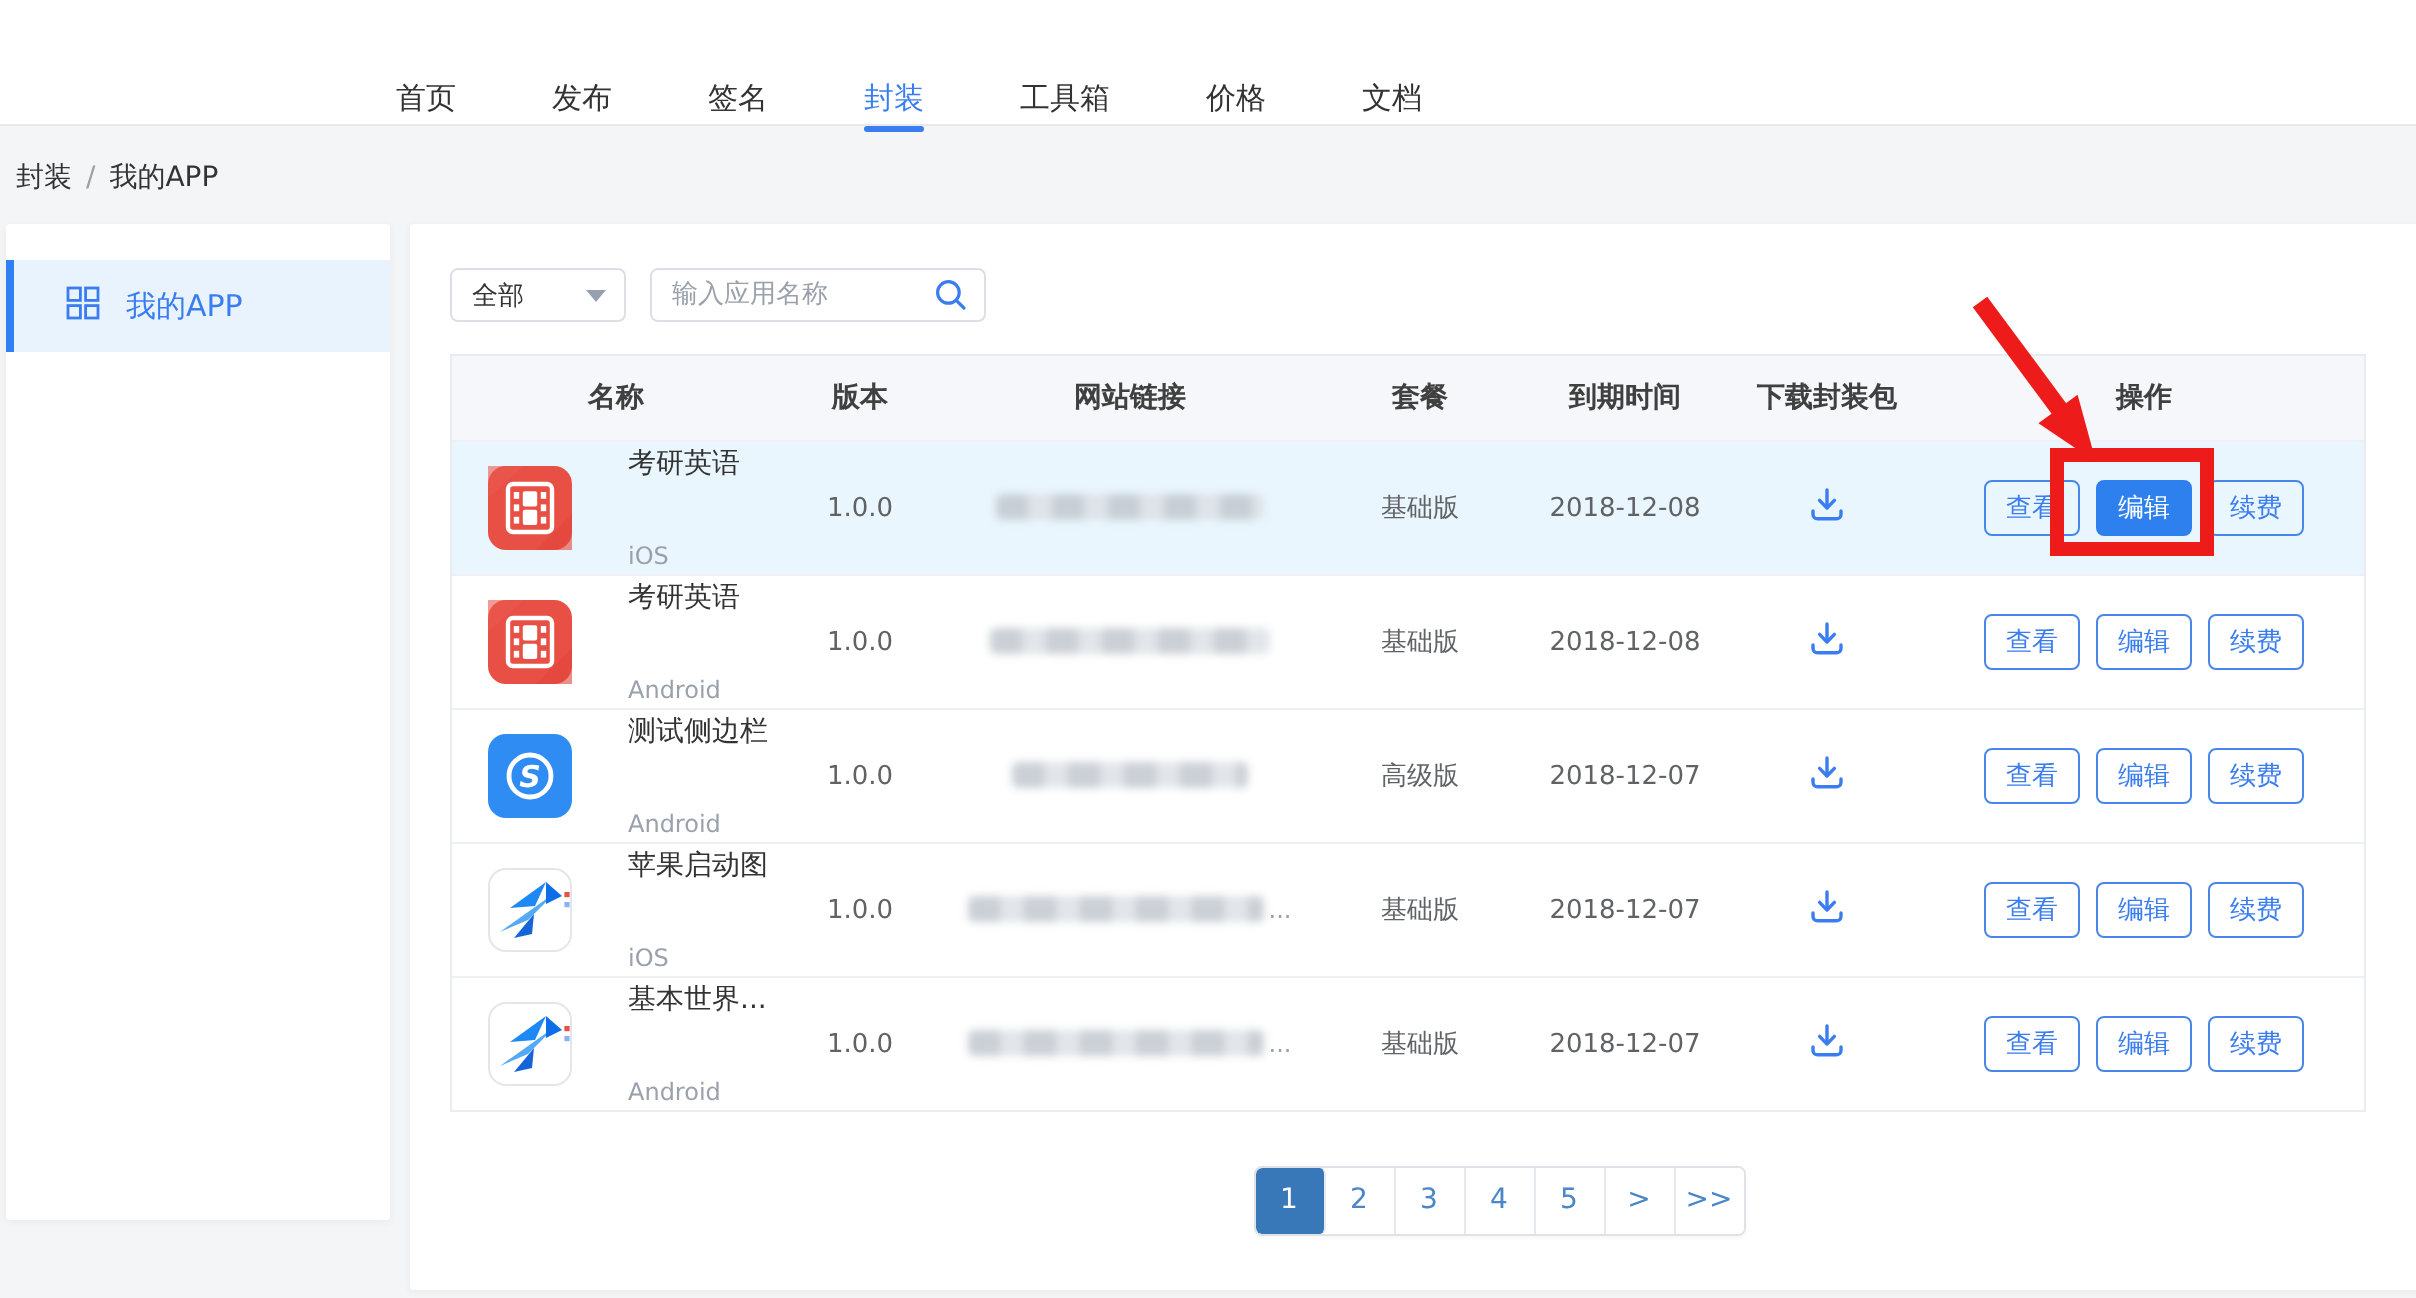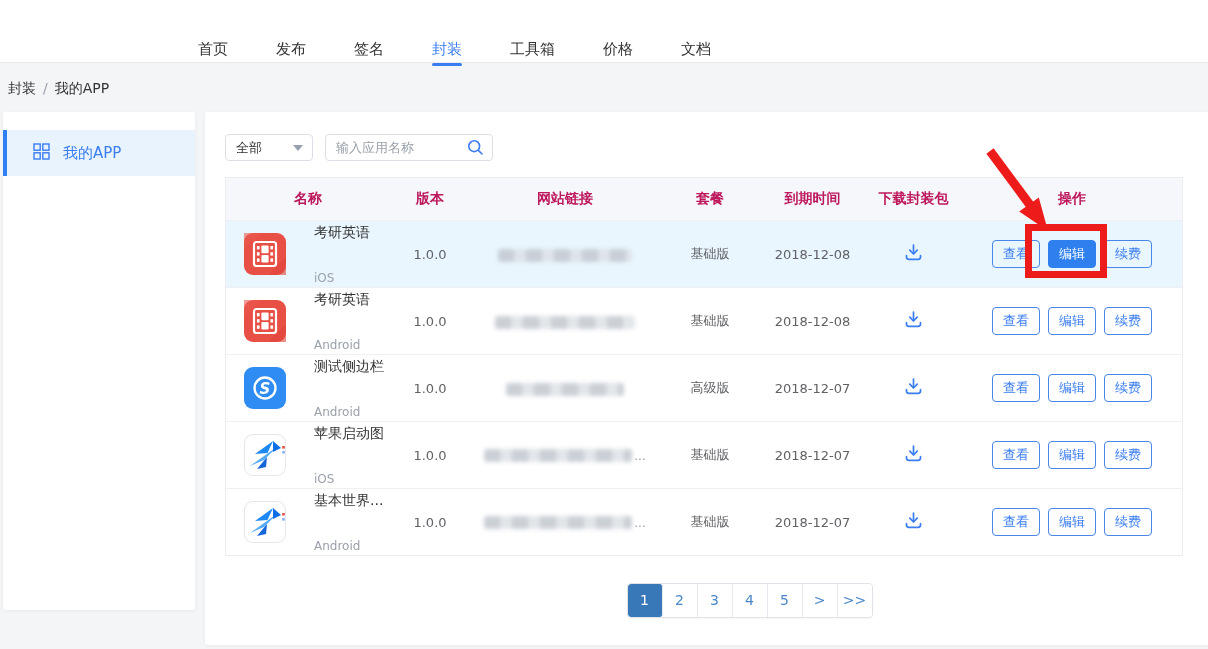--- a/index.html
+++ b/index.html
@@ -80,21 +80,21 @@
   
   .table{
     position:absolute;left:20px;top:65px;width:958px;
     border:1px solid #e9ecf0;box-sizing:border-box;background:#fff;
   }
   .thead,.tr{
     display:grid;
     grid-template-columns:164px 80px 190px 100px 105px 97px 1fr;
     align-items:center;
   }
-  .thead{height:42px;background:#f5f7fa;font-size:14px;font-weight:bold;color:#be185d;}
+  .thead{height:42px;background:#f5f7fa;font-size:14px;font-weight:bold;color:#404040;}
   .th{text-align:center;}
   .tr{height:66px;border-top:1px solid #eef1f4;font-size:13px;color:#606266;background:#fff;}
   .tr.selected{background:#e9f6fd;}
   .td{text-align:center;}
   .td.name-cell{display:flex;align-items:center;text-align:left;padding-left:18px;gap:28px;}
   .app-icon{width:42px;height:42px;flex:0 0 auto;}
   .app-title{font-size:14px;color:#333;line-height:19px;}
   .app-platform{font-size:12px;color:#9aa1ab;line-height:16px;margin-top:28px;}
   .url-blur{
     display:inline-block;vertical-align:middle;height:13px;border-radius:3px;

